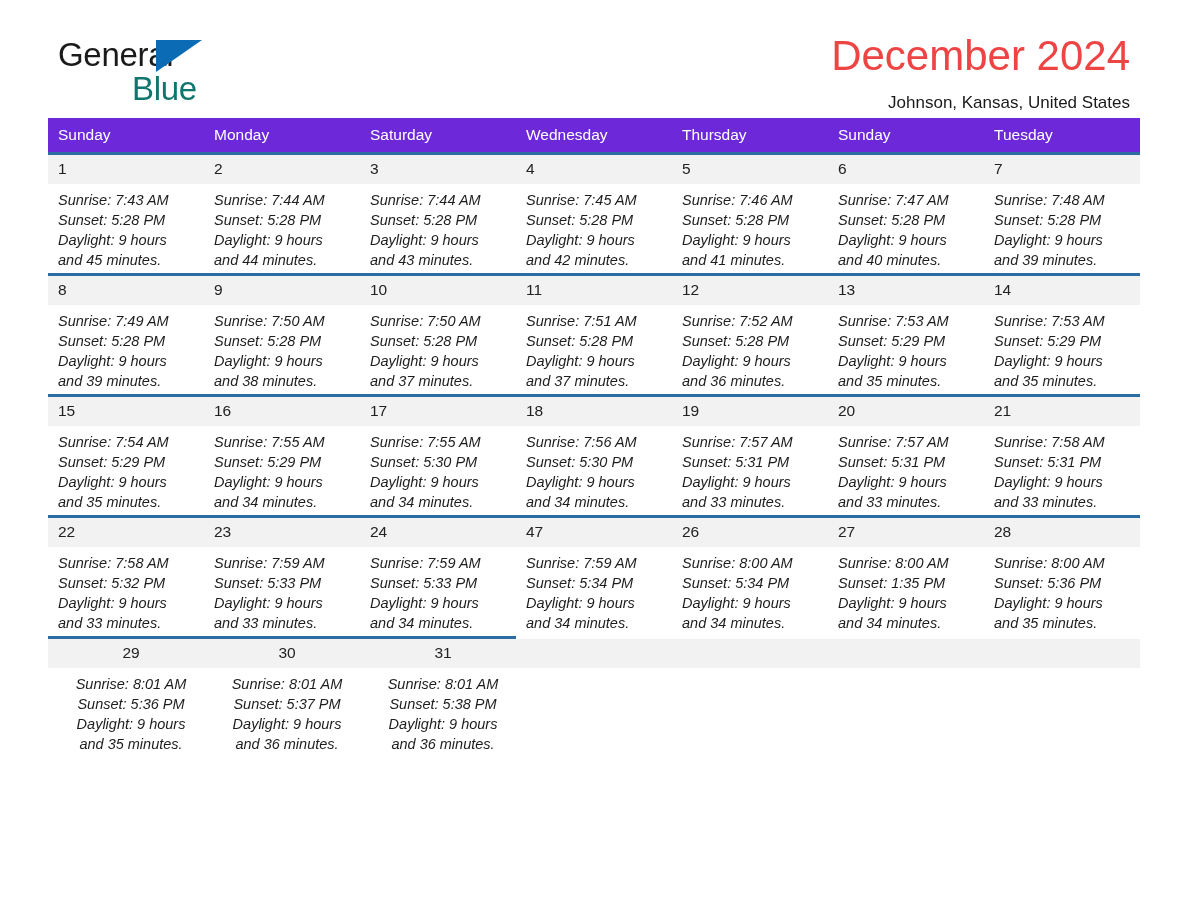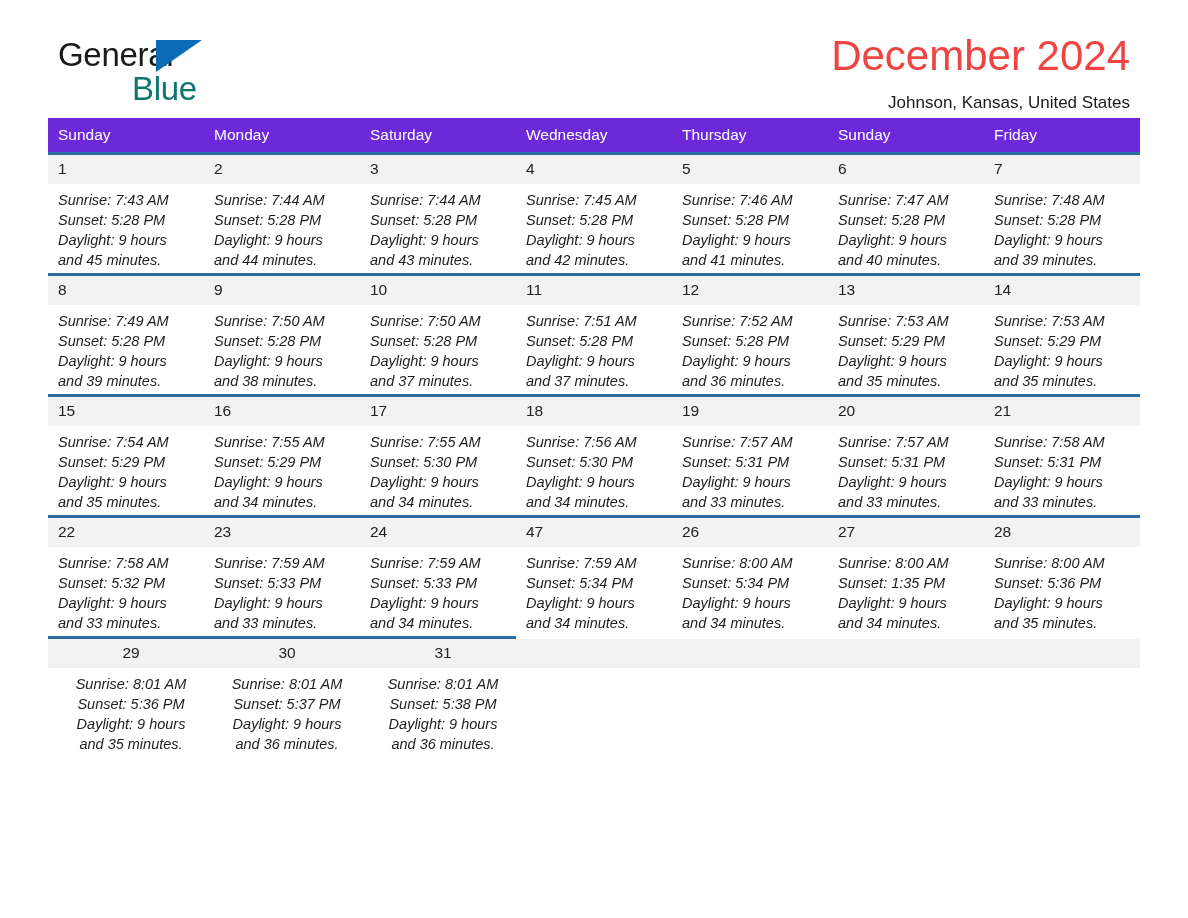--- a/index.html
+++ b/index.html
@@ -162,21 +162,21 @@
 
   <table class="calendar">
     <thead>
       <tr>
         <th>Sunday</th>
         <th>Monday</th>
         <th>Saturday</th>
         <th>Wednesday</th>
         <th>Thursday</th>
         <th>Sunday</th>
-        <th>Friday</th>
+        <th>Tuesday</th>
       </tr>
     </thead>
     <tbody id="calendar-body">
         <tr class="weekrow">
           <td class="daycell">
             <div class="daynum">1</div>
             <div class="info">
               <div>Sunrise: 7:43 AM</div>
               <div>Sunset: 5:28 PM</div>
               <div>Daylight: 9 hours</div>

